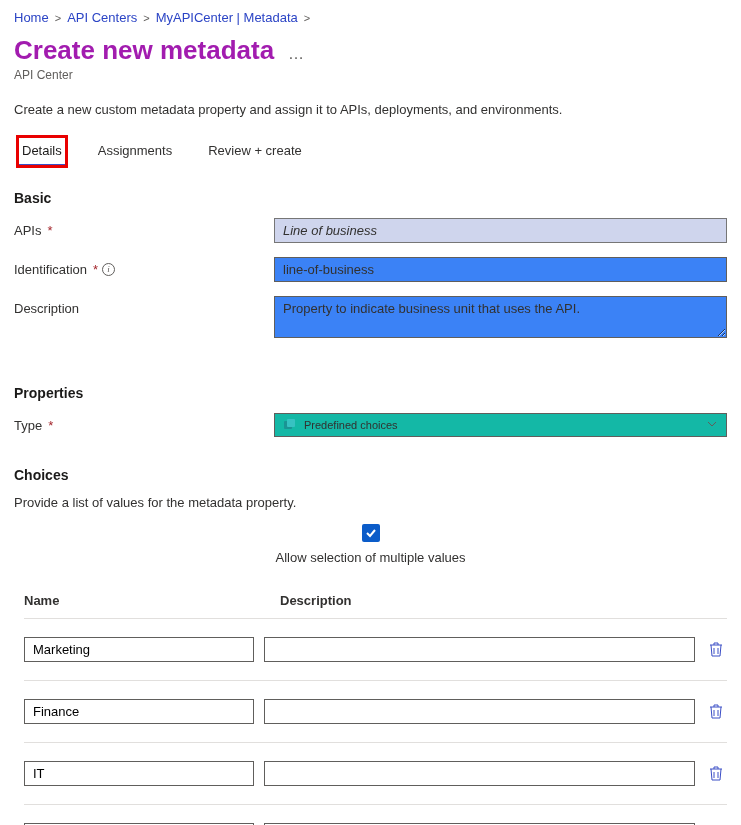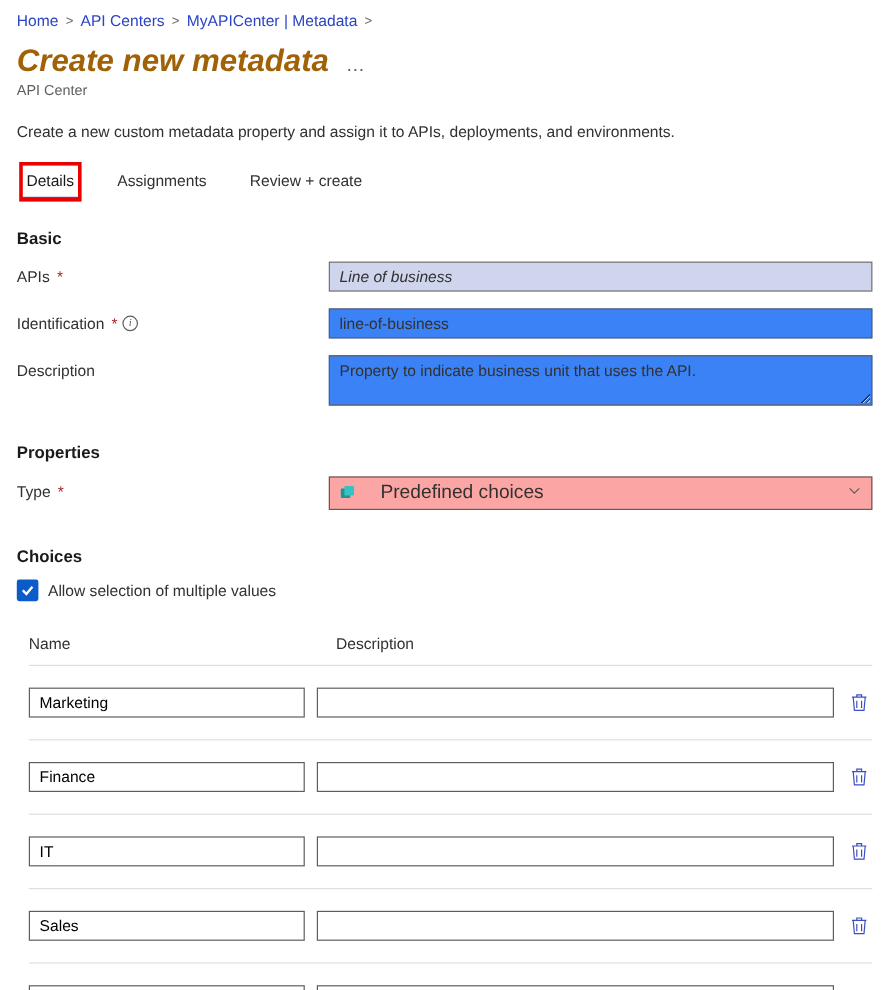--- a/index.html
+++ b/index.html
@@ -36,22 +36,21 @@
     }
     .page-title-row {
       display: flex;
       align-items: baseline;
       gap: 14px;
       margin-bottom: 2px;
     }
     h1.page-title {
       font-size: 26px;
       font-weight: 600;
-      color: #a16207;
-      font-style: italic;
+      color: #a21caf;
     }
     .ellipsis {
       font-size: 16px;
       color: #605e5c;
       letter-spacing: 2px;
       cursor: pointer;
     }
     .subtitle {
       font-size: 12px;
       color: #605e5c;
@@ -137,32 +136,32 @@
     input.text-input.selected {
       background: #cfd5ed;
       border: 1px solid #767676;
       font-style: italic;
     }
     textarea.text-area {
       height: 42px;
       resize: both;
     }
     .section-gap {
-      margin-top: 28px;
+      margin-top: 44px;
     }
     .select-box {
       display: flex;
       align-items: center;
-      gap: 20px;
+      gap: 7px;
       width: 100%;
       border: 1px solid #605e5c;
       padding: 4px 8px;
-      font-size: 16px;
-      cursor: pointer;
-      background: #fca5a5;
+      font-size: 11px;
+      cursor: pointer;
+      background: #14b8a6;
     }
     .select-icon svg {
       display: block;
     }
     .select-chevron {
       margin-left: auto;
       color: #605e5c;
     }
     .choices-section {
       margin-top: 30px;
@@ -170,20 +169,21 @@
     .choices-desc {
       font-size: 13px;
       color: #323130;
       margin-bottom: 14px;
     }
     .checkbox-row {
       display: flex;
       align-items: center;
       gap: 8px;
       margin-bottom: 28px;
+      flex-direction: column;
     }
     .checkbox {
       width: 18px;
       height: 18px;
       background: #0b5cc9;
       display: flex;
       align-items: center;
       justify-content: center;
       cursor: pointer;
       border-radius: 2px;
@@ -194,21 +194,21 @@
       fill: none;
     }
     .choice-table {
       padding-left: 10px;
     }
     .choice-header {
       display: flex;
       margin-bottom: 10px;
       font-size: 13px;
       color: #323130;
-      font-weight: 400;
+      font-weight: 700;
     }
     .choice-header .col-name {
       width: 256px;
     }
     .choice-header .col-desc {
       flex: 1;
     }
     .choice-row {
       display: flex;
       align-items: center;
@@ -317,20 +317,21 @@
               <path d="M2 4 L6 8 L10 4" stroke="#605e5c" stroke-width="1" fill="none"></path>
             </svg>
         </span>
       </div>
     </div>
   </div>
 </div>
 
 <div class="choices-section">
   <div class="section-heading">Choices</div>
+  <p class="choices-desc">Provide a list of values for the metadata property.</p>
   <div class="checkbox-row">
     <div class="checkbox">
       <svg width="12" height="12" viewBox="0 0 12 12">
           <path d="M2 6 L5 9 L10 3"></path>
         </svg>
     </div>
     <span>Allow selection of multiple values</span>
   </div>
 
   <div class="choice-table">

